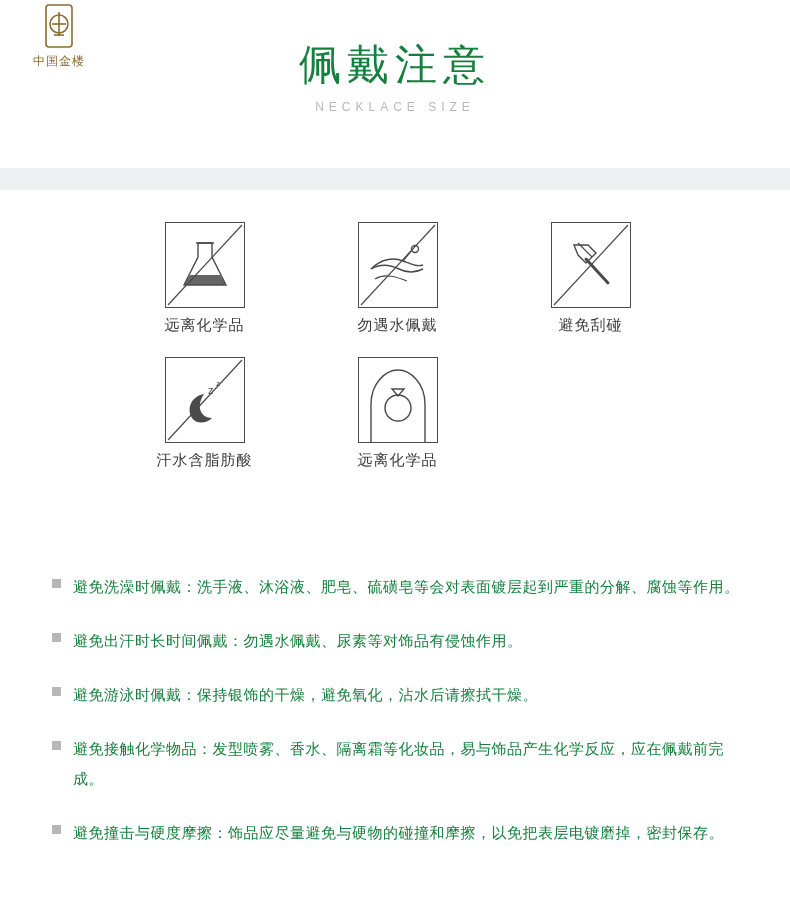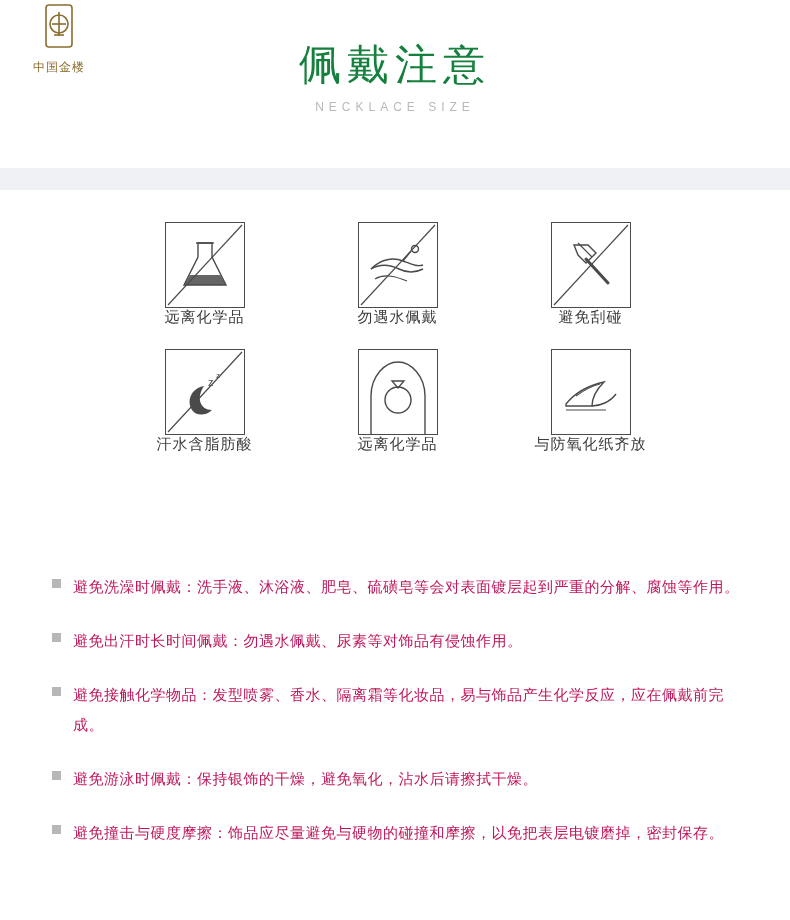--- a/index.html
+++ b/index.html
@@ -28,21 +28,21 @@
     width: 34px;
     height: 44px;
     margin: 0 auto;
     position: relative;
   }
   .logo-mark svg { display: block; }
   .logo-text {
     font-size: 12px;
     color: #8a6d2f;
     letter-spacing: 1px;
-    margin-top: 11px;
+    margin-top: 5px;
     white-space: nowrap;
   }
 
   
   .header {
     position: absolute;
     left: 0;
     top: 40px;
     width: 790px;
     text-align: center;
@@ -95,21 +95,21 @@
     position: relative;
     box-sizing: border-box;
     background: #ffffff;
   }
   .icon-box svg {
     position: absolute;
     left: 0;
     top: 0;
   }
   .icon-caption {
-    margin-top: 0;
+    margin-top: 8px;
     font-size: 15px;
     color: #3b3b3b;
     letter-spacing: 1px;
     font-family: "DejaVu Sans", "Liberation Sans", sans-serif;
   }
 
   
   .notes {
     position: absolute;
     left: 52px;
@@ -125,21 +125,21 @@
     width: 9px;
     height: 9px;
     background: #b7b7b7;
     margin-top: 7px;
     margin-right: 12px;
     flex: 0 0 auto;
   }
   .note-text {
     font-size: 15px;
     line-height: 30px;
-    color: #be185d;
+    color: #15803d;
     font-family: "DejaVu Sans", "Liberation Sans", sans-serif;
     letter-spacing: 0.5px;
   }
 </style>
 </head>
 <body>
 
 <div class="logo-block">
   <div class="logo-mark">
     <svg width="34" height="44" viewBox="0 0 34 44">
@@ -216,48 +216,37 @@
     <div class="icon-box">
       <svg width="78" height="84" viewBox="0 0 78 84">
         <path d="M12 84 L12 46 C12 26, 26 12, 39 12 C52 12, 66 26, 66 46 L66 84" fill="none" stroke="#4a4a4a" stroke-width="1.4"></path>
         <circle cx="39" cy="50" r="13" fill="none" stroke="#4a4a4a" stroke-width="1.4"></circle>
         <path d="M33 31 L45 31 L39 38 Z" fill="none" stroke="#4a4a4a" stroke-width="1.4"></path>
       </svg>
     </div>
     <div class="icon-caption">远离化学品</div>
   </div>
 
-  <div class="icon-cell">
-    <div class="icon-box">
-      <svg width="78" height="84" viewBox="0 0 78 84">
-        <path d="M14 54 C22 44, 34 36, 52 32 C44 40, 40 48, 40 56 L14 56 Z" fill="none" stroke="#4a4a4a" stroke-width="1.4"></path>
-        <path d="M40 56 C48 56, 58 52, 64 44" fill="none" stroke="#4a4a4a" stroke-width="1.4"></path>
-        <path d="M24 46 C32 40, 40 36, 48 34" fill="none" stroke="#4a4a4a" stroke-width="1.1"></path>
-        <path d="M14 60 L54 60" stroke="#4a4a4a" stroke-width="1.1"></path>
-      </svg>
-    </div>
-    <div class="icon-caption">与防氧化纸齐放</div>
-  </div>
 
 </div>
 
 <div class="notes">
   <div class="note-item">
     <div class="note-bullet"></div>
     <div class="note-text">避免洗澡时佩戴：洗手液、沐浴液、肥皂、硫磺皂等会对表面镀层起到严重的分解、腐蚀等作用。</div>
   </div>
   <div class="note-item">
     <div class="note-bullet"></div>
     <div class="note-text">避免出汗时长时间佩戴：勿遇水佩戴、尿素等对饰品有侵蚀作用。</div>
   </div>
   <div class="note-item">
     <div class="note-bullet"></div>
+    <div class="note-text">避免游泳时佩戴：保持银饰的干燥，避免氧化，沾水后请擦拭干燥。</div>
+  </div>
+  <div class="note-item">
+    <div class="note-bullet"></div>
     <div class="note-text">避免接触化学物品：发型喷雾、香水、隔离霜等化妆品，易与饰品产生化学反应，应在佩戴前完成。</div>
   </div>
   <div class="note-item">
     <div class="note-bullet"></div>
-    <div class="note-text">避免游泳时佩戴：保持银饰的干燥，避免氧化，沾水后请擦拭干燥。</div>
-  </div>
-  <div class="note-item">
-    <div class="note-bullet"></div>
     <div class="note-text">避免撞击与硬度摩擦：饰品应尽量避免与硬物的碰撞和摩擦，以免把表层电镀磨掉，密封保存。</div>
   </div>
 </div>
 
 </body></html>

